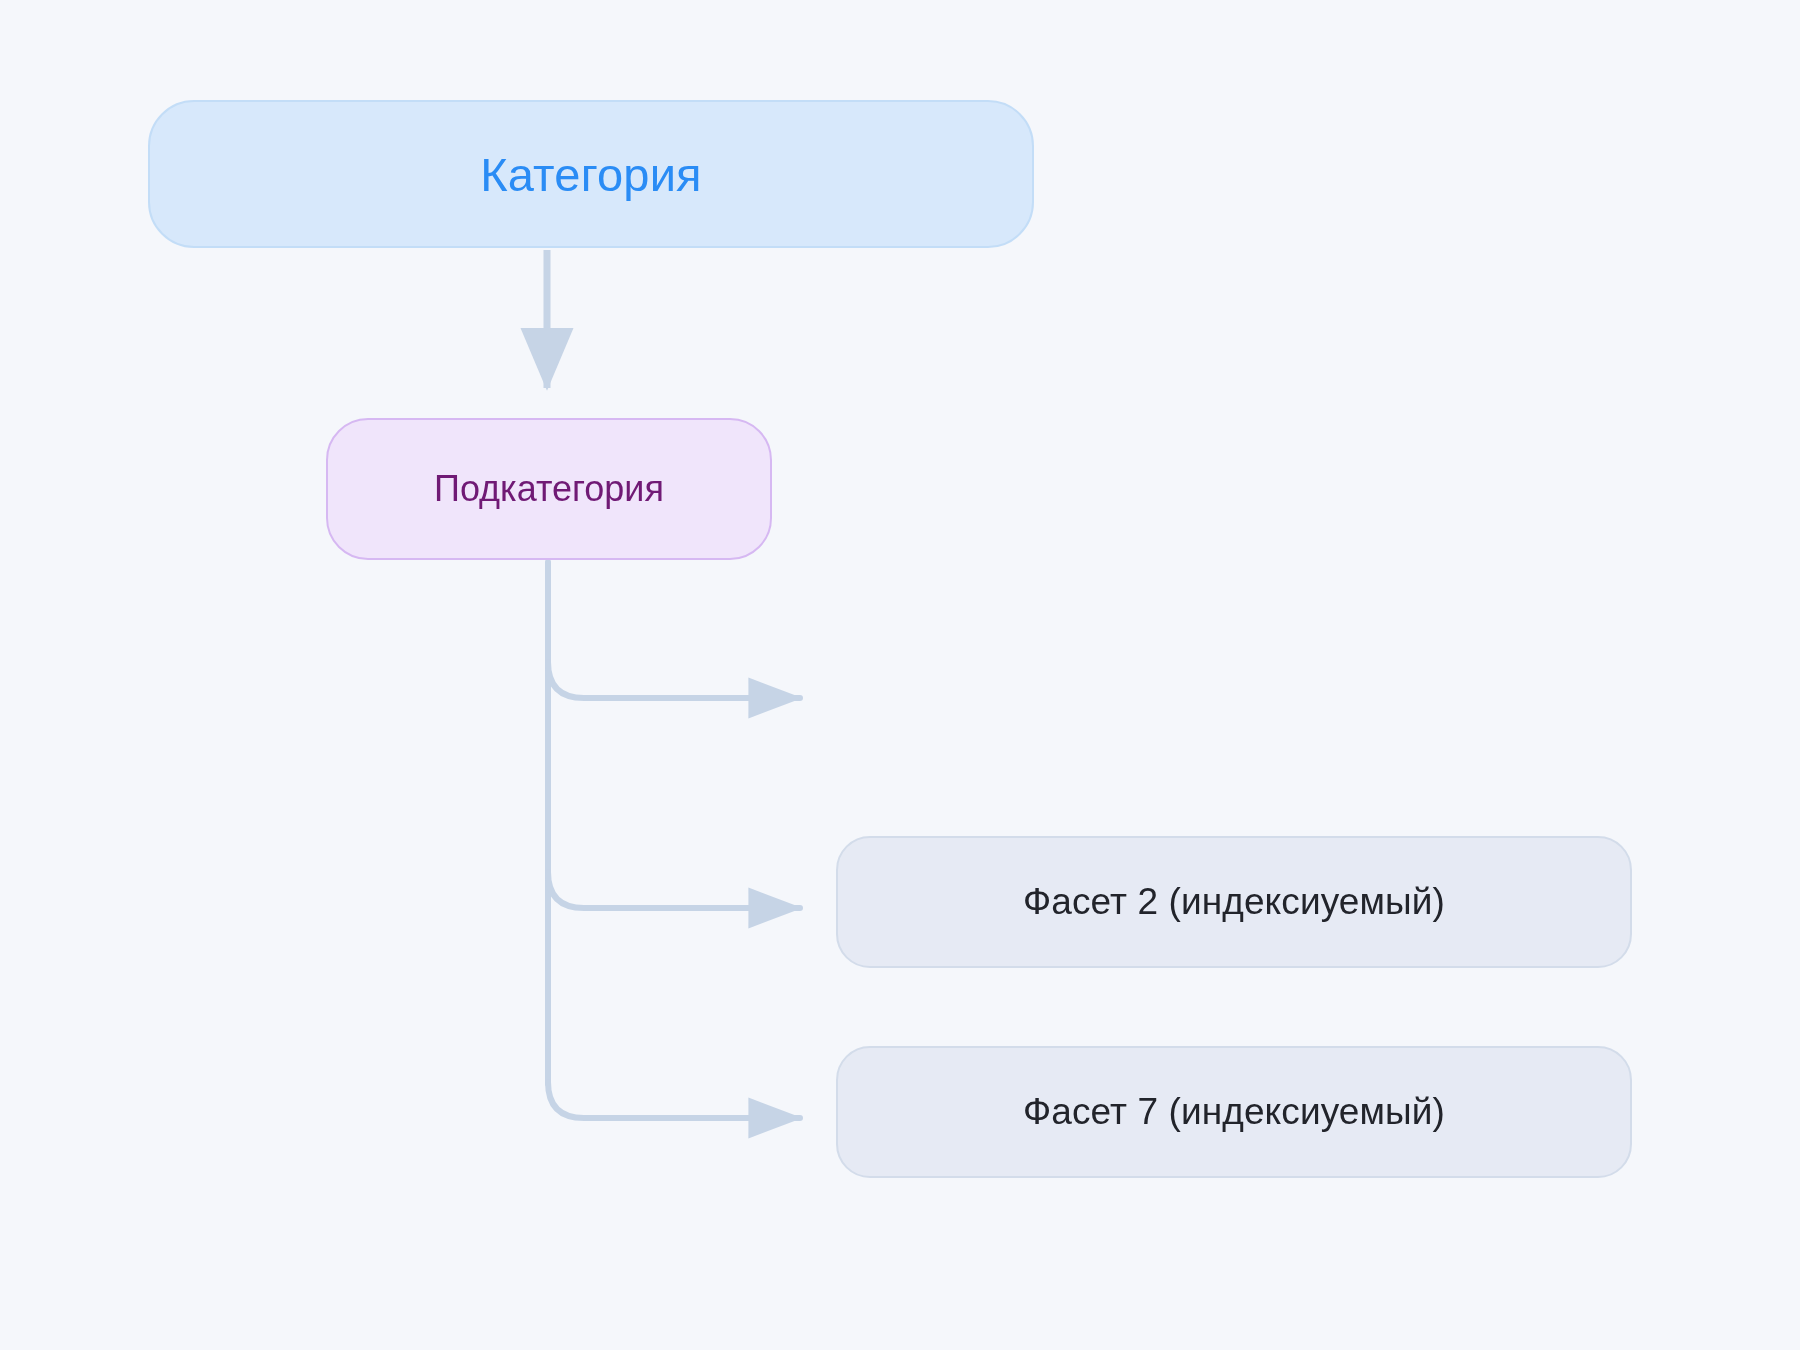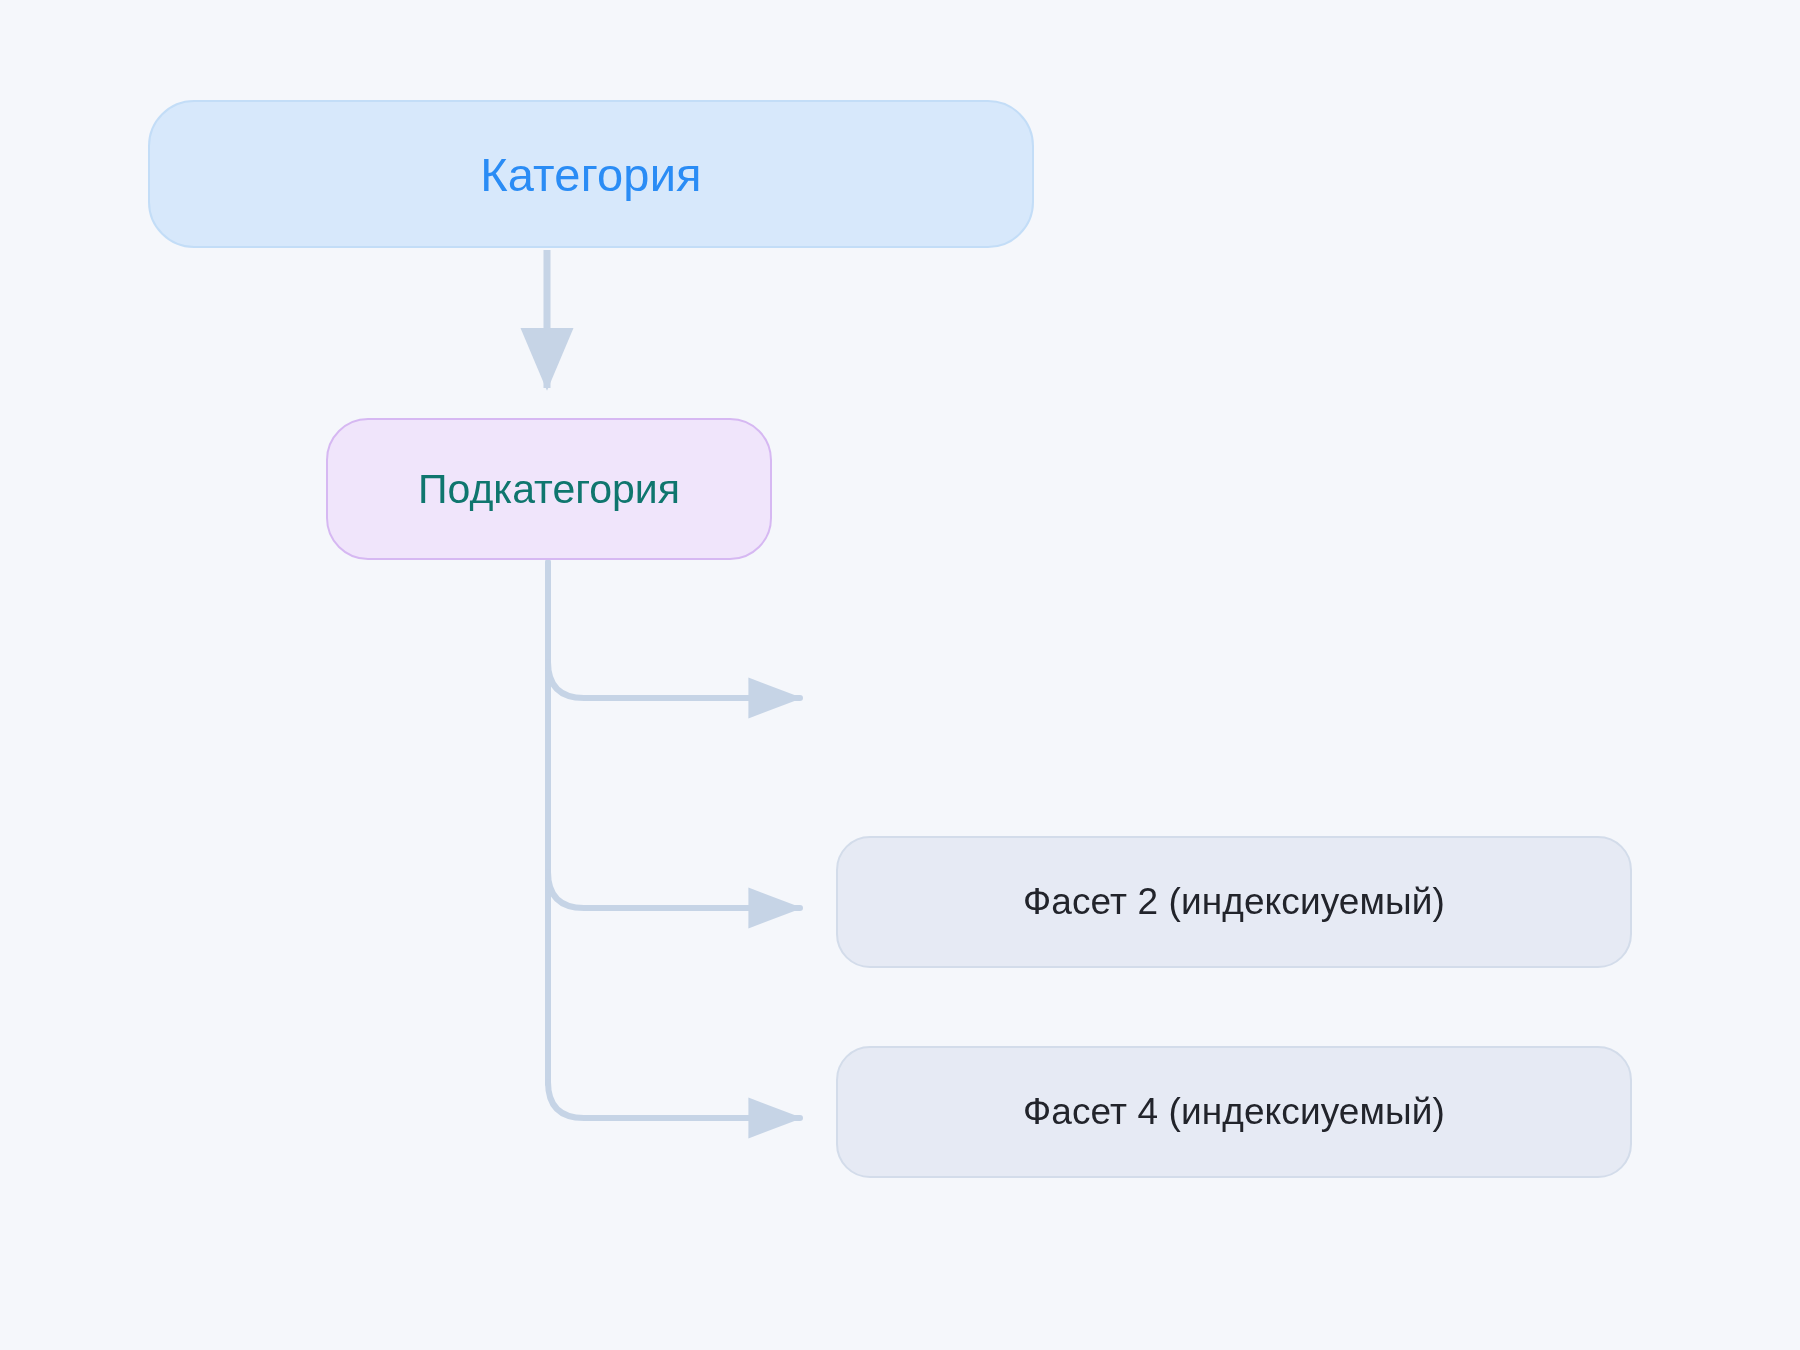--- a/index.html
+++ b/index.html
@@ -57,22 +57,22 @@
   .node-subcategory {
     left: 326px;
     top: 418px;
     width: 446px;
     height: 142px;
     background: #f0e5fb;
     border: 2px solid #d6b8f2;
     border-radius: 42px;
   }
   .node-subcategory .node-label {
-    color: #0f766e;
-    font-size: 41px;
+    color: #701a75;
+    font-size: 36px;
     font-weight: 400;
     text-align: right;
   }
 
   
   .node-facet {
     left: 836px;
     width: 796px;
     height: 132px;
     background: #e6eaf4;
@@ -122,16 +122,16 @@
   <div class="node node-subcategory">
     <span class="node-label">Подкатегория</span>
   </div>
 
 
   <div class="node node-facet facet-1">
     <span class="node-label">Фасет 2 (индексиуемый)</span>
   </div>
 
   <div class="node node-facet facet-2">
-    <span class="node-label">Фасет 4 (индексиуемый)</span>
+    <span class="node-label">Фасет 7 (индексиуемый)</span>
   </div>
 
 </div>
 
 </body></html>

